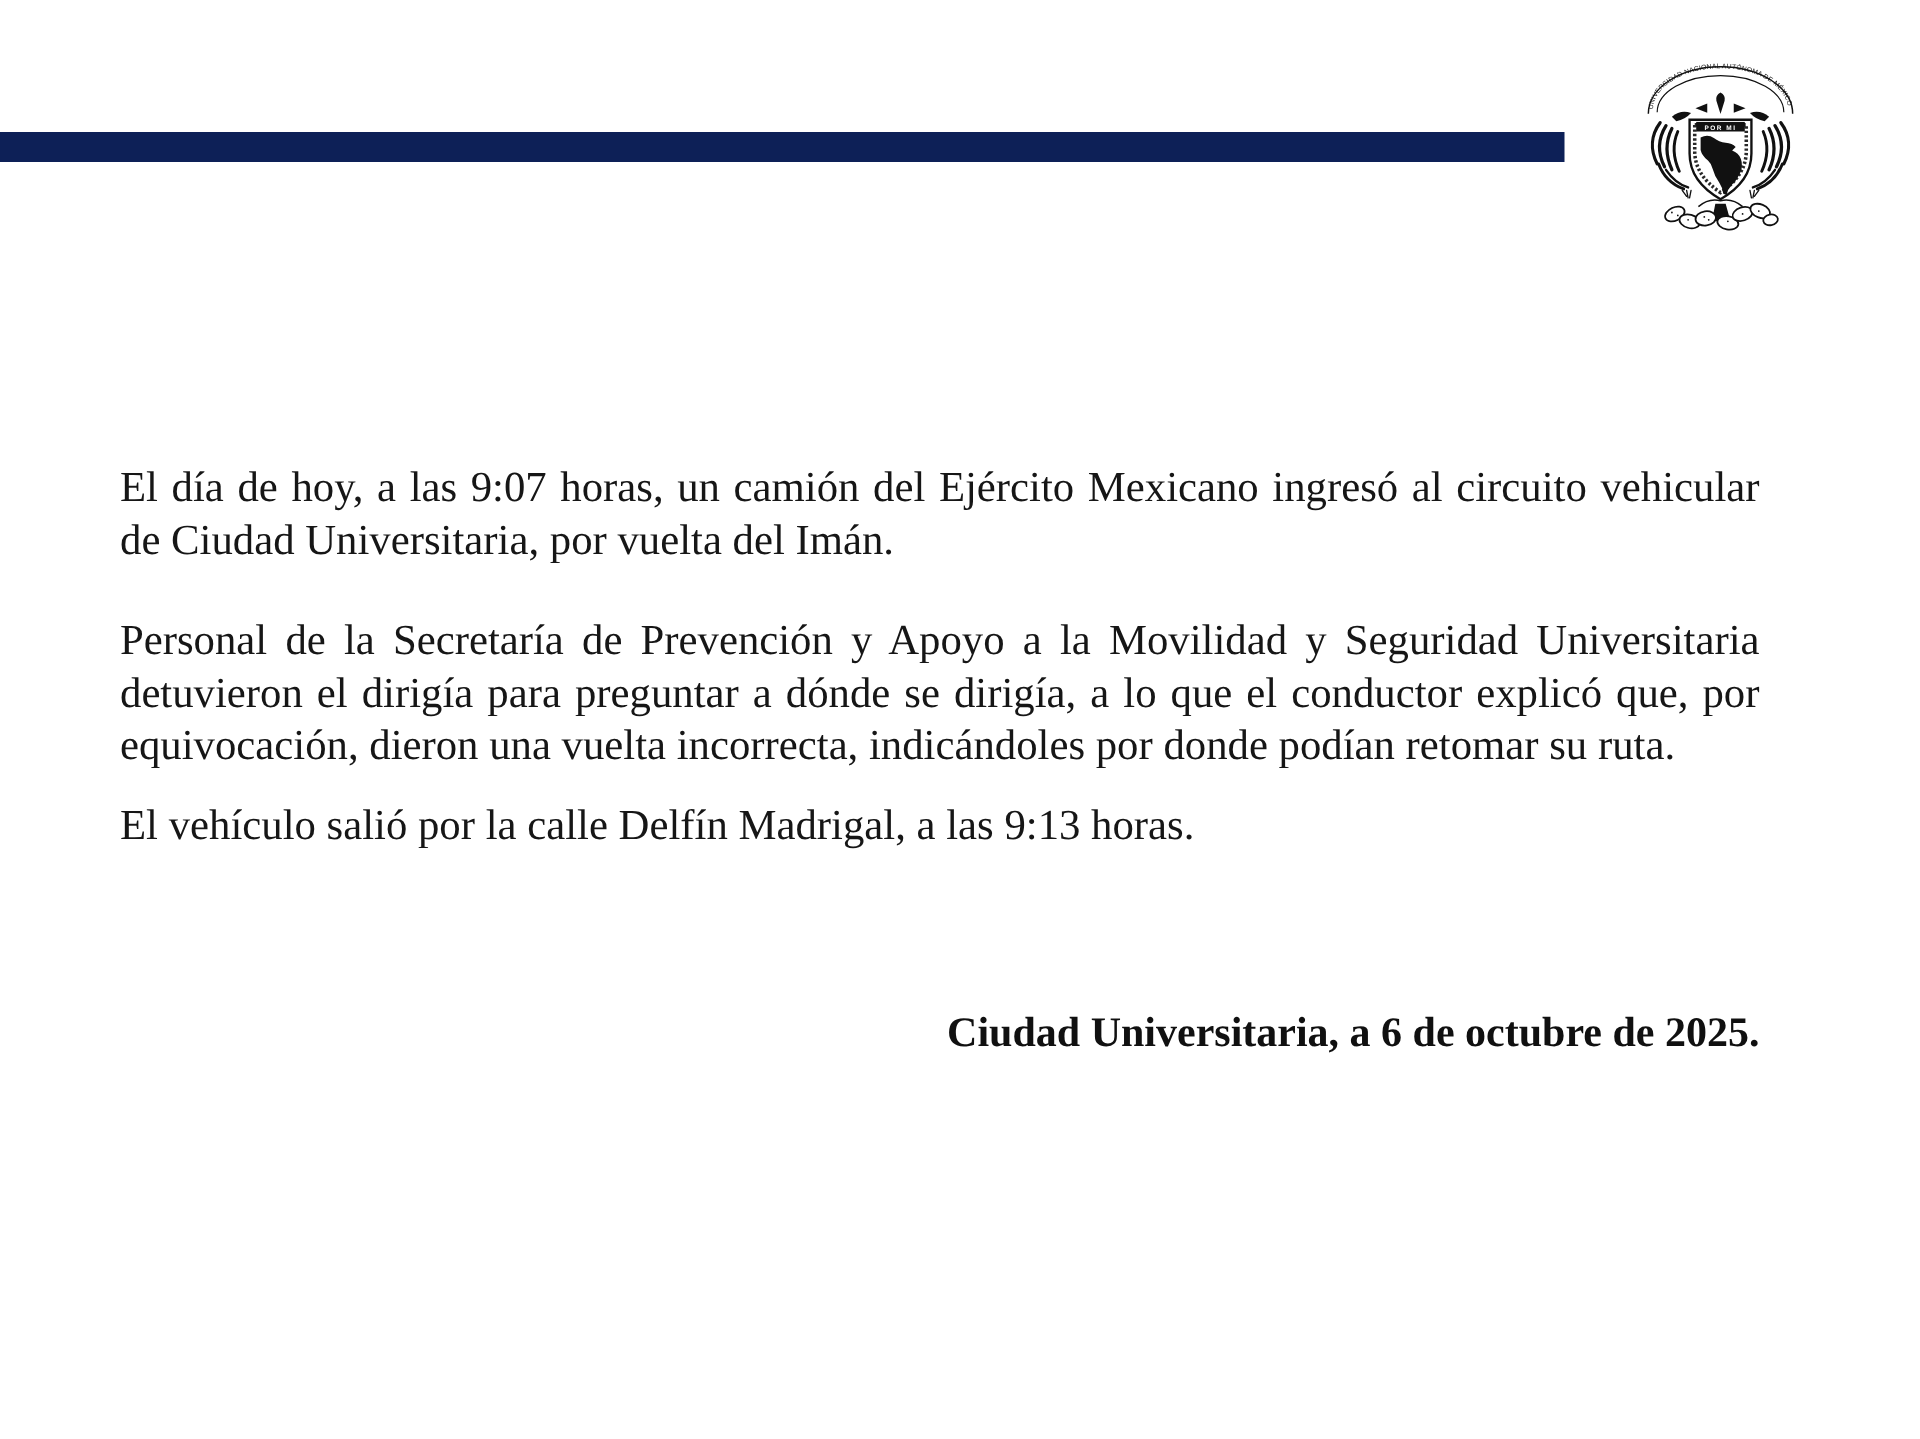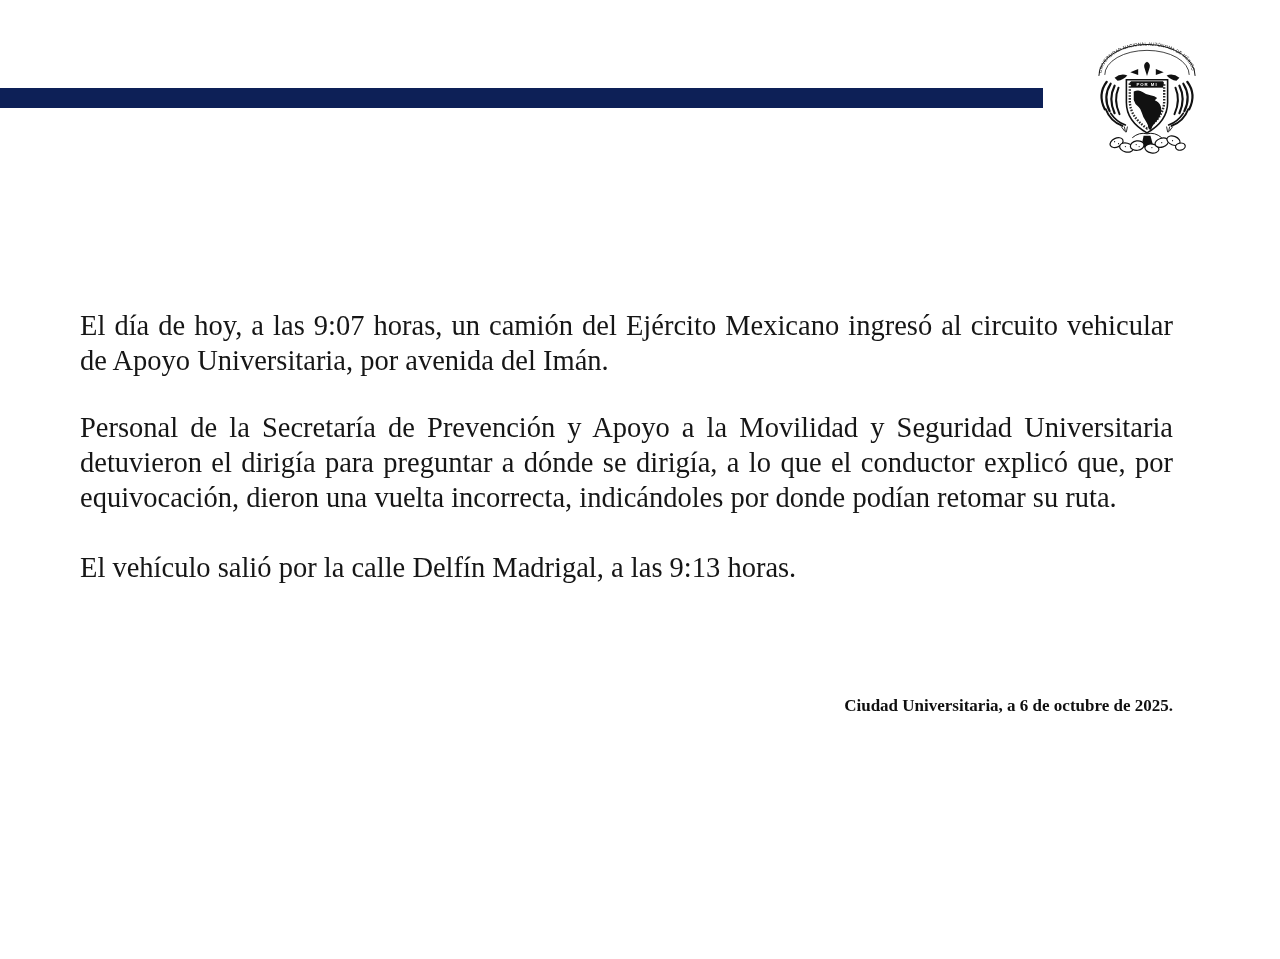--- a/index.html
+++ b/index.html
@@ -15,27 +15,27 @@
   }
   .logo {
     position:absolute; left:1093px; top:36px; width:108px; height:121px;
   }
   .content {
     position:absolute; left:80px; top:308px; width:1093px;
     font-size:28.5px; line-height:35px;
   }
   .para { margin:0; }
   .para.p2 { margin-top:32px; }
-  .para.p3 { margin-top:35px; }
+  .para.p3 { margin-top:18px; }
   .bodyline { text-justify:inter-word; }
   .bodyline.just { text-align:justify; text-align-last:justify; }
   .bodyline.left { text-align:left; white-space:nowrap; }
   .dateline {
     margin-top:103px; text-align:right; font-weight:bold;
-    font-size:17px; line-height:35px; color:#101010;
+    font-size:28px; line-height:35px; color:#101010;
   }
   .emblem-arc-text { font-family:"Liberation Sans","DejaVu Sans",sans-serif; }
 </style>
 </head>
 <body>
 
 <div class="page">
 
   <div class="top-bar"></div>
 
@@ -114,21 +114,21 @@
             <circle cx="81" cy="105" r="0.6"></circle>
         </g>
       </g>
     </svg>
   </div>
 
   <div class="content">
 
     <div class="para p1">
       <div class="bodyline just">El día de hoy, a las 9:07 horas, un camión del Ejército Mexicano ingresó al circuito vehicular</div>
-      <div class="bodyline left">de Apoyo Universitaria, por avenida del Imán.</div>
+      <div class="bodyline left">de Ciudad Universitaria, por vuelta del Imán.</div>
     </div>
 
     <div class="para p2">
       <div class="bodyline just">Personal de la Secretaría de Prevención y Apoyo a la Movilidad y Seguridad Universitaria</div>
       <div class="bodyline just">detuvieron el dirigía para preguntar a dónde se dirigía, a lo que el conductor explicó que, por</div>
       <div class="bodyline left">equivocación, dieron una vuelta incorrecta, indicándoles por donde podían retomar su ruta.</div>
     </div>
 
     <div class="para p3">
       <div class="bodyline left">El vehículo salió por la calle Delfín Madrigal, a las 9:13 horas.</div>

